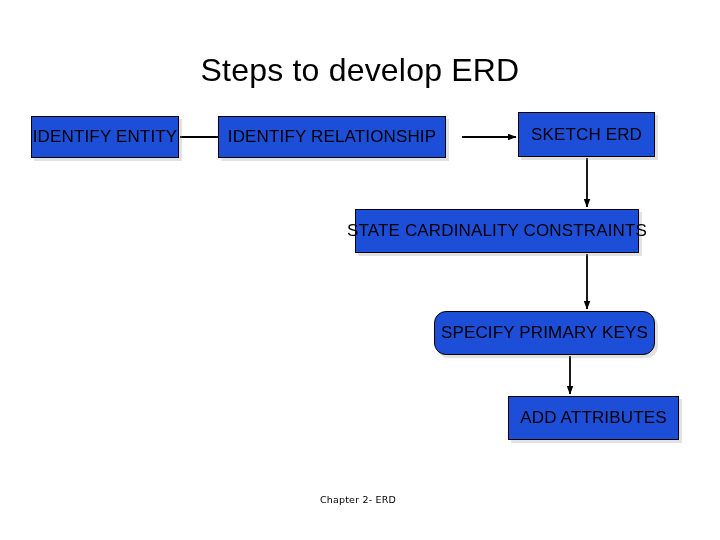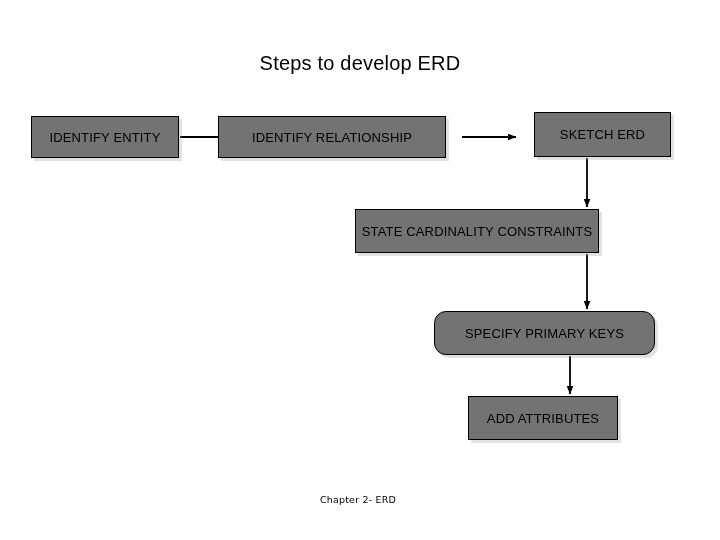--- a/index.html
+++ b/index.html
@@ -24,51 +24,51 @@
     background: #ffffff;
   }
 
   
   #slide-title {
     position: absolute;
     left: 0;
     top: 52px;
     width: 720px;
     text-align: center;
-    font-size: 20px;
+    font-size: 32px;
     font-weight: normal;
     color: #000000;
     letter-spacing: 0.2px;
     white-space: nowrap;
   }
 
   
   .node {
     position: absolute;
     box-sizing: border-box;
-    background: #737373;
+    background: #1d4ed8;
     border: 1.5px solid #000000;
     color: #000000;
-    font-size: 13px;
+    font-size: 17px;
     font-weight: normal;
     letter-spacing: 0.15px;
     display: flex;
     align-items: center;
     justify-content: center;
     text-align: center;
     white-space: nowrap;
     box-shadow: 3px 3px 0 rgba(160,160,160,0.30);
   }
 
   .node-identify-entity       { left: 31px;  top: 116px; width: 148px; height: 42px; }
   .node-identify-relationship { left: 218px; top: 116px; width: 228px; height: 42px; }
-  .node-sketch-erd            { left: 518px; top: 112px; width: 137px; height: 45px; margin-left: 16px; }
-  .node-state-cardinality     { left: 355px; top: 209px; width: 244px; height: 44px; }
+  .node-sketch-erd            { left: 518px; top: 112px; width: 137px; height: 45px; }
+  .node-state-cardinality     { left: 355px; top: 209px; width: 284px; height: 44px; }
   .node-specify-primary-keys  { left: 434px; top: 311px; width: 221px; height: 44px; border-radius: 12px; }
-  .node-add-attributes        { left: 468px; top: 396px; width: 150px; height: 44px; }
+  .node-add-attributes        { left: 508px; top: 396px; width: 171px; height: 44px; }
 
   
   #connectors {
     position: absolute;
     left: 0; top: 0;
     width: 720px;
     height: 540px;
     pointer-events: none;
   }
 

